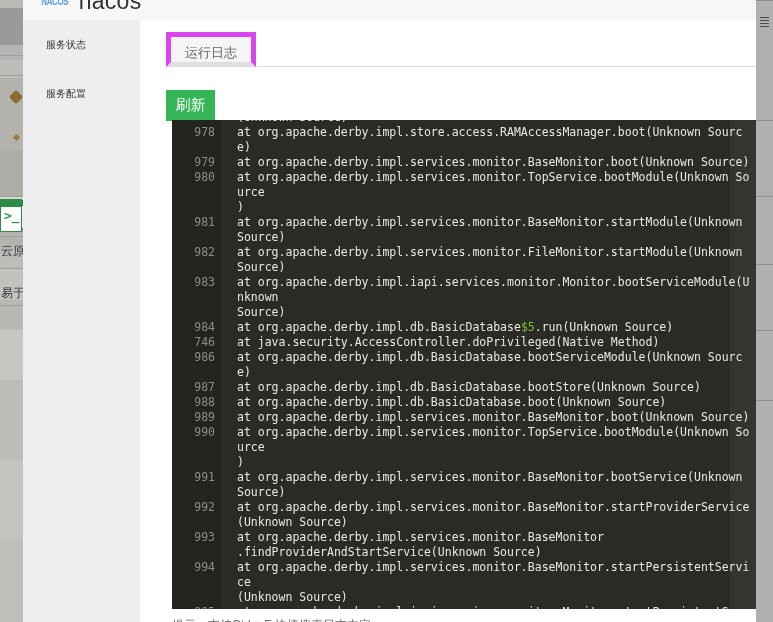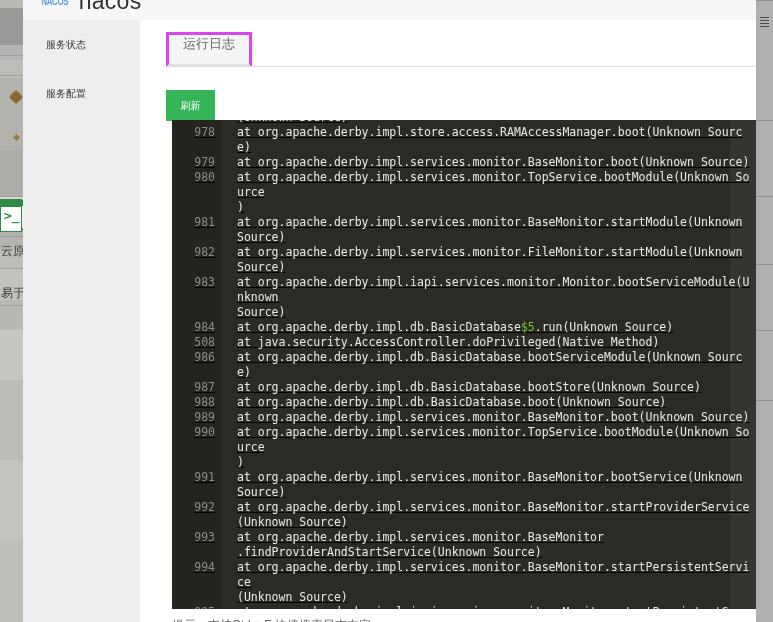--- a/index.html
+++ b/index.html
@@ -158,23 +158,23 @@
     display: flex; align-items: flex-end;
   }
   #tabs::after {
     content: ""; position: absolute; left: 0; bottom: 0;
     width: 640px; height: 1px; background: #dcdee3;
   }
   .tab {
     position: relative; z-index: 2;
     height: 35px; min-width: 72px;
     padding: 0 14px;
-    display: flex; align-items: flex-start; justify-content: center;
+    display: flex; align-items: flex-end; justify-content: center;
     font-size: 13px;
-    border: 3px solid #d946ef;
+    border: 5px solid #d946ef;
     cursor: pointer; user-select: none;
     white-space: nowrap;
   }
   .tab.inactive {
     background: #f5f5f5;
     color: #666666;
     border-bottom-color: #dcdee3;
   }
   .tab.active {
     background: #ffffff;
@@ -183,21 +183,21 @@
     border-bottom-color: #ffffff;
   }
 
   
   #refresh-btn {
     position: absolute; left: 26px; top: 70px;
     width: 49px; height: 31px;
     background: #35b558;
     border: none;
     color: #ffffff;
-    font-size: 10px;
+    font-size: 15px;
     font-family: "Liberation Sans", sans-serif;
     cursor: pointer;
     display: flex; align-items: center; justify-content: center;
     letter-spacing: 0;
   }
 
   
   #log-viewer {
     position: absolute; left: 32px; top: 100px;
     width: 592px; height: 489px;
@@ -217,21 +217,20 @@
     position: relative; z-index: 2;
     width: 592px;
     font-family: "DejaVu Sans Mono", monospace;
     font-size: 11.5px;
     line-height: 15px;
     margin-top: -10px;
   }
   .log-row {
     display: flex;
     align-items: flex-start;
-    text-decoration: underline;
   }
   .ln {
     width: 49px;
     flex: 0 0 49px;
     text-align: right;
     padding-right: 6px;
     color: #8d8d86;
     user-select: none;
   }
   .lt {
@@ -345,21 +344,21 @@
           <div class="log-row">
             <div class="ln">983</div>
             <div class="lt">at org.apache.derby.impl.iapi.services.monitor.Monitor.bootServiceModule(Unknown
 Source)</div>
           </div>
           <div class="log-row">
             <div class="ln">984</div>
             <div class="lt">at org.apache.derby.impl.db.BasicDatabase<span style="color: rgb(126, 194, 44);">$5</span>.run(Unknown Source)</div>
           </div>
           <div class="log-row">
-            <div class="ln">508</div>
+            <div class="ln">746</div>
             <div class="lt">at java.security.AccessController.doPrivileged(Native Method)</div>
           </div>
           <div class="log-row">
             <div class="ln">986</div>
             <div class="lt">at org.apache.derby.impl.db.BasicDatabase.bootServiceModule(Unknown Source)</div>
           </div>
           <div class="log-row">
             <div class="ln">987</div>
             <div class="lt">at org.apache.derby.impl.db.BasicDatabase.bootStore(Unknown Source)</div>
           </div>

